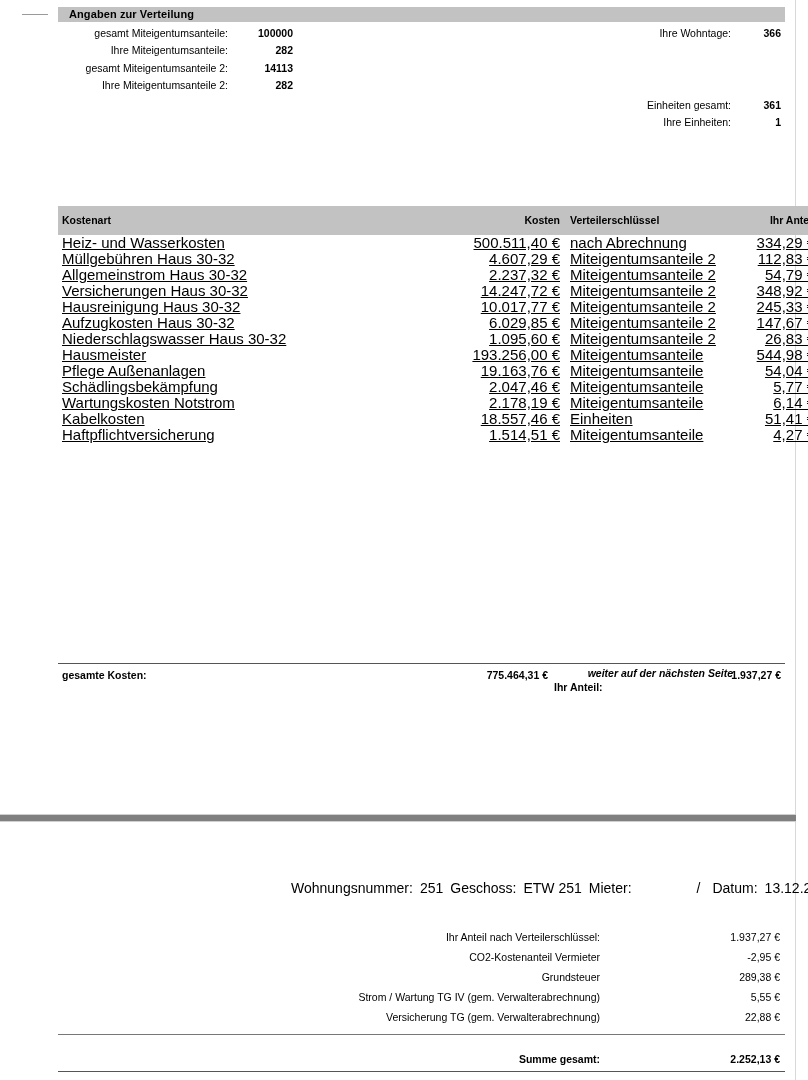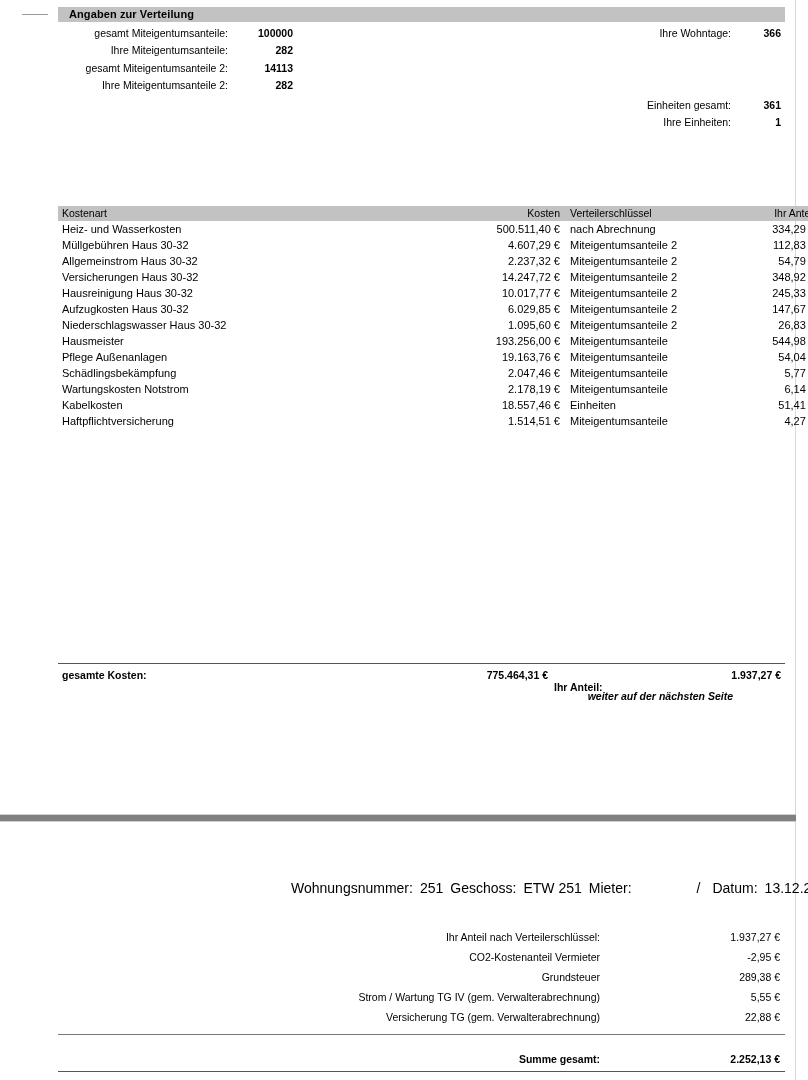--- a/index.html
+++ b/index.html
@@ -100,33 +100,34 @@
     width: 727px;
     font-size: 10.5px;
   }
   .tbl table {
     border-collapse: collapse;
     width: 727px;
     table-layout: fixed;
   }
   .tbl thead th {
     background: #c2c2c2;
-    font-weight: normal;
-    font-size: 10.5px;
-    height: 15px;
+    font-weight: bold;
+    font-size: 10.5px;
+    height: 29px;
     padding: 0 4px;
     line-height: 15px;
     white-space: nowrap;
   }
   .tbl tbody td {
     height: 16px;
     padding: 0 4px;
     line-height: 16px;
     white-space: nowrap;
-    font-size: 11px;
+    font-size: 15px;
+    text-decoration: underline;
   }
   .col-art   { width: 330px; text-align: left; }
   .col-kost  { width: 160px; text-align: right; }
   .col-vert  { width: 152px; text-align: left; padding-left: 6px !important; }
   .col-anteil{ width: 85px;  text-align: right; }
 
   
   .rule {
     position: absolute;
     left: 58px;
@@ -328,21 +329,21 @@
     </table>
   </div>
 
   <div class="rule" style="top:663px;"></div>
   <div class="total-row" style="top:669px;">
     <span class="t-label">gesamte Kosten:</span>
     <span class="t-sum">775.464,31 €</span>
     <span class="t-mid">Ihr Anteil:</span>
     <span class="t-share">1.937,27 €</span>
   </div>
-  <div class="continued" style="top:690px;padding-left:36px;">weiter auf der nächsten Seite</div>
+  <div class="continued" style="top:667px;padding-left:36px;">weiter auf der nächsten Seite</div>
 </div>
 
 <div class="page-gap"></div>
 
 <div class="page" id="page-2">
 
   <div class="meta-line" style="left:291px; top:60px;">
     <span>Wohnungsnummer:</span><span>251</span><span>Geschoss:</span><span>ETW 251</span><span>Mieter:</span><span class="slash">/</span><span>Datum:</span><span>13.12.2025</span>
   </div>
 

